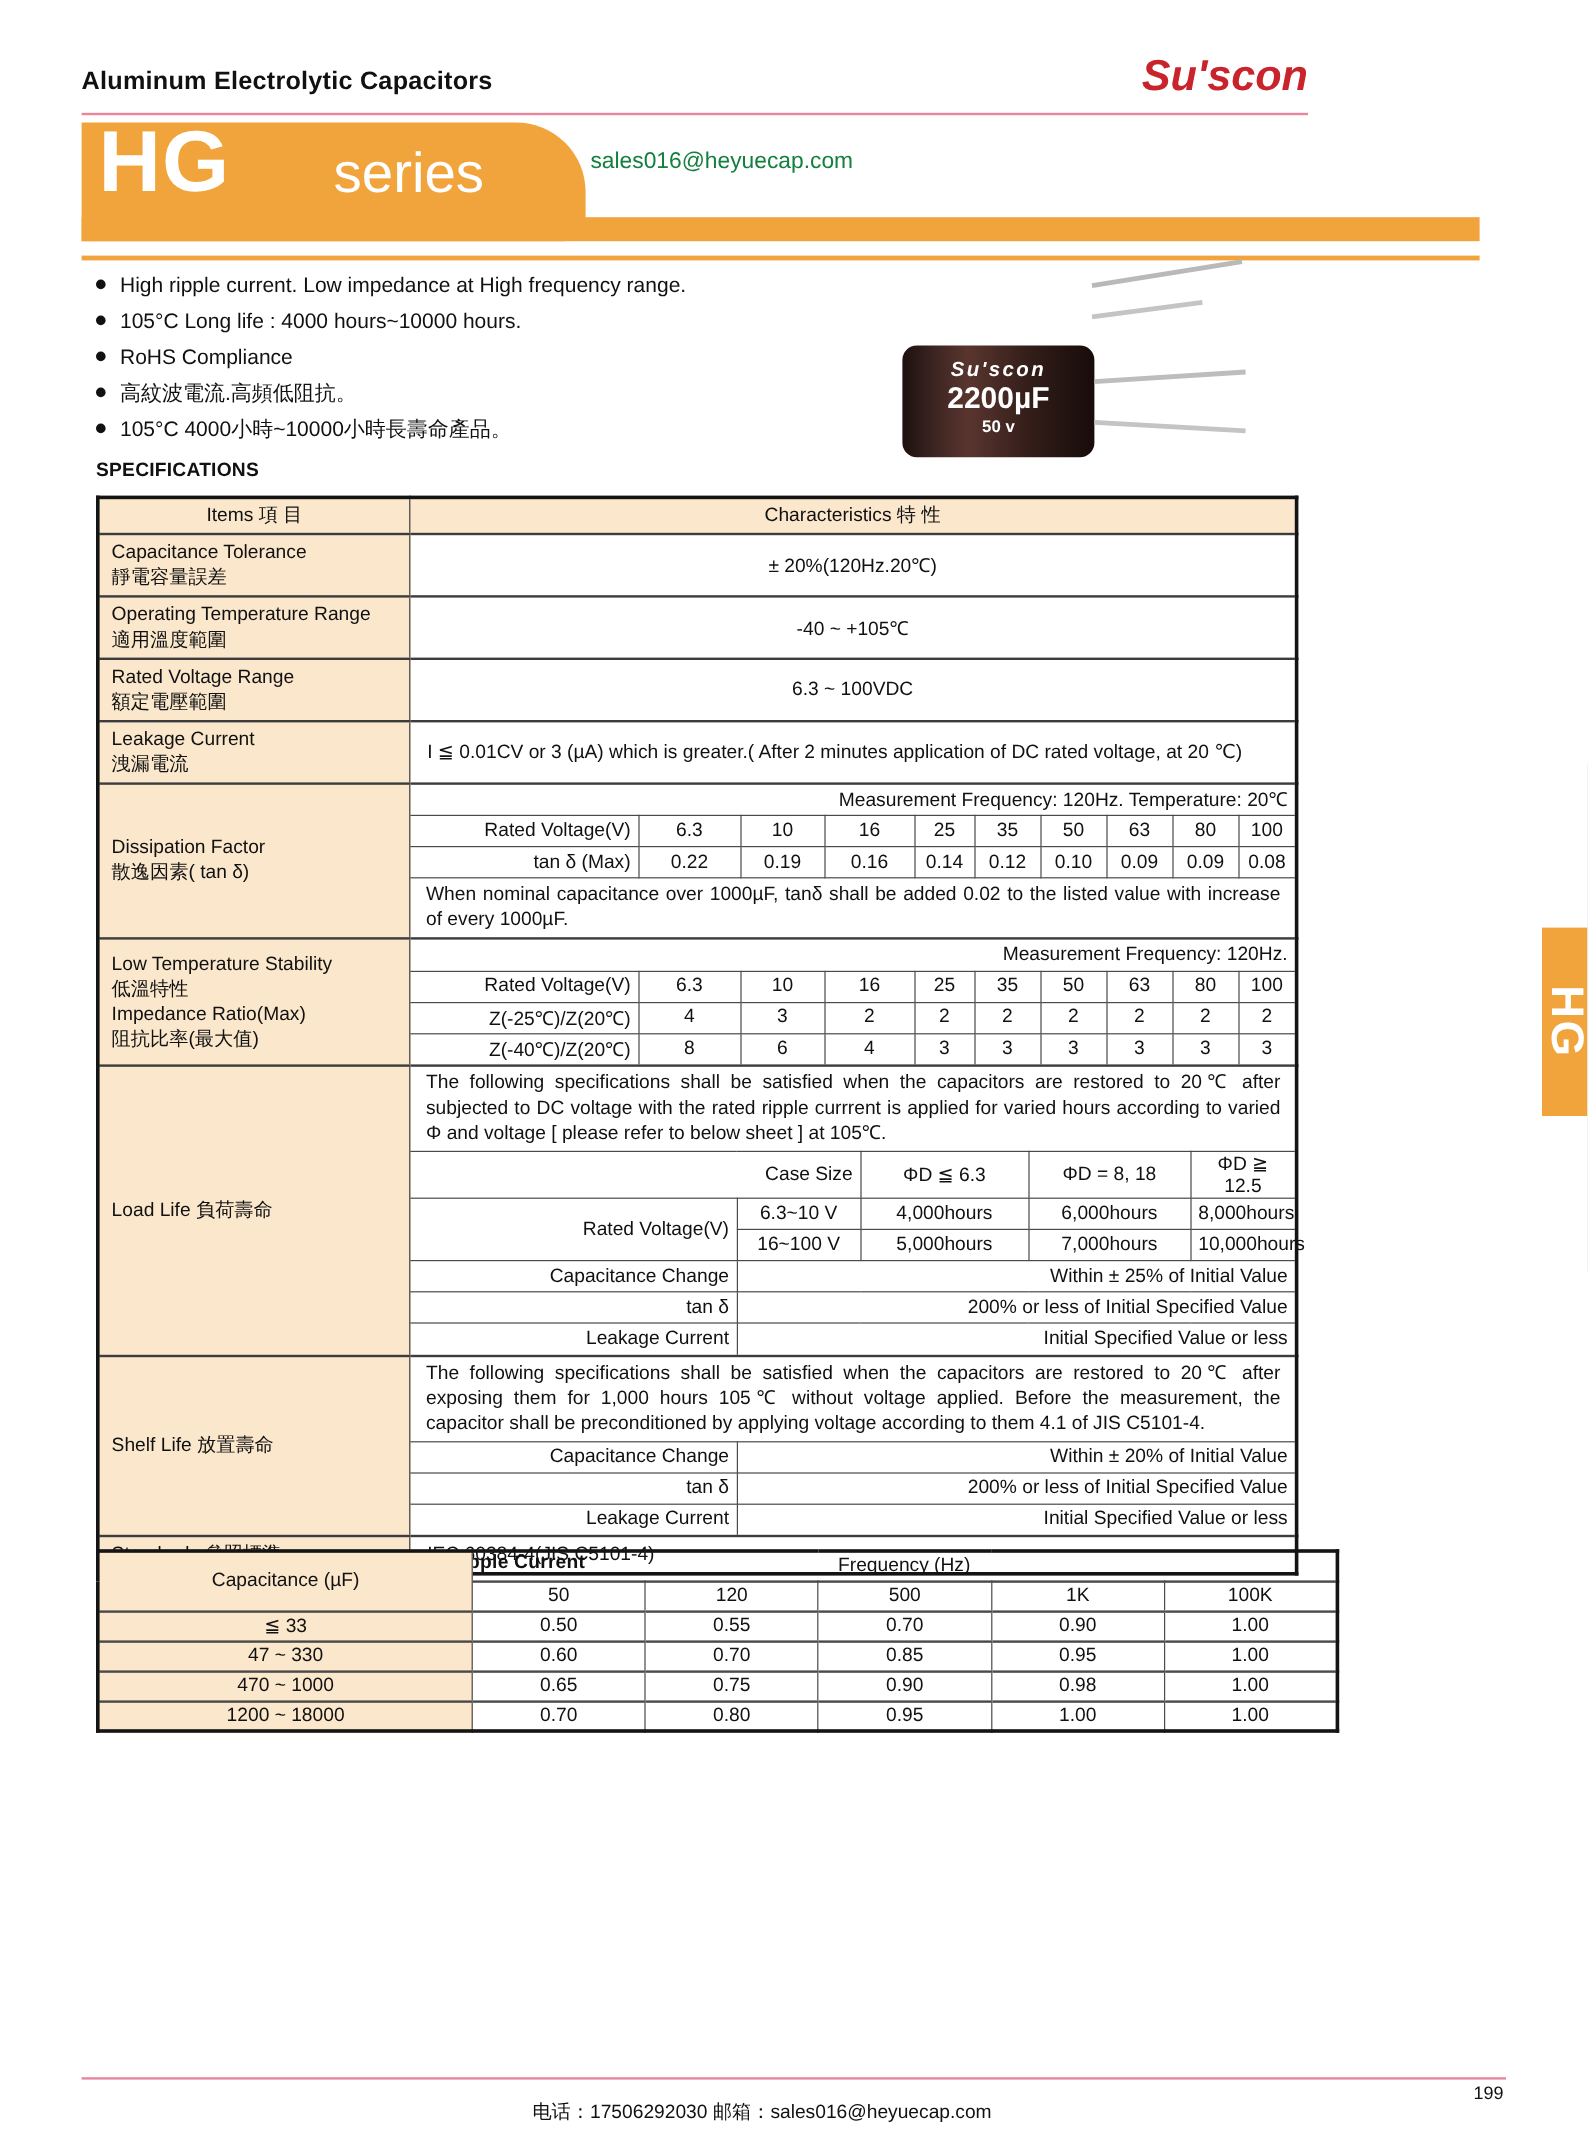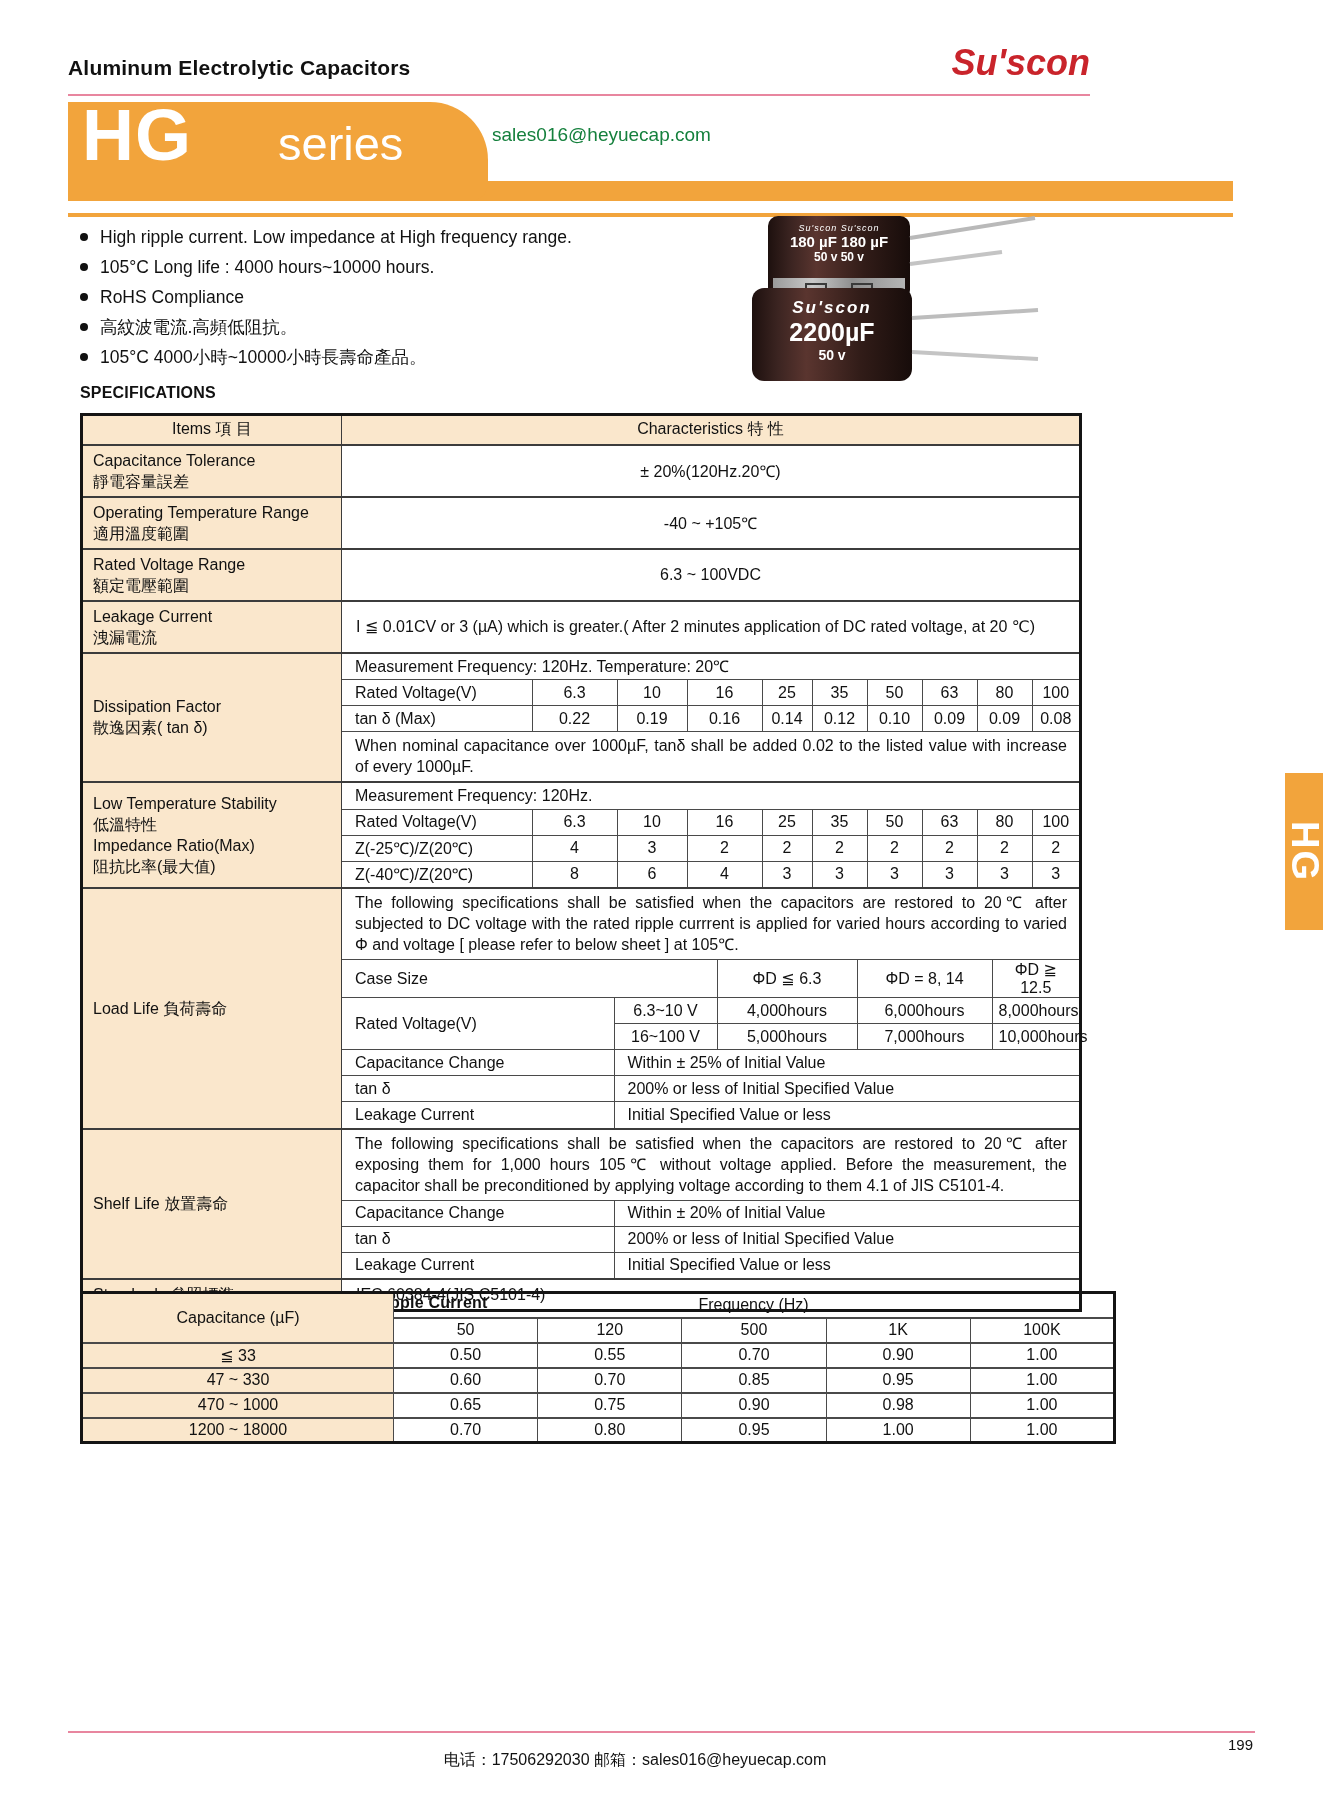--- a/index.html
+++ b/index.html
@@ -61,21 +61,21 @@
   td.val-left { padding-left:14px; height:46px; }
   td.host { padding:0; vertical-align:top; }
 
   
   .sub { width:100%; border-collapse:collapse; table-layout:fixed; }
   .sub td { border:1px solid #4a4a4a; height:26px; font-size:16px; text-align:center; padding:0 6px; }
   .sub tr:first-child td { border-top:none; }
   .sub tr:last-child td { border-bottom:none; }
   .sub td:first-child { border-left:none; }
   .sub td:last-child { border-right:none; }
-  .sub td.l { text-align:left; padding-left:13px; }
+  .sub td.l { text-align:right; padding-left:2px; }
   .sub td.para { text-align:justify; line-height:21px; padding:3px 12px 4px 13px; }
 
   
   .side-tab { position:absolute; left:1285px; top:773px; width:38px; height:157px; background:#F2A43C;
               display:flex; align-items:center; justify-content:center; }
   .side-tab span { transform:rotate(90deg); font-size:38px; font-weight:bold; color:#fff; letter-spacing:2px; }
 
   
   .freq-table { position:absolute; left:80px; top:1291px; width:1036px; border:3px solid #141414; table-layout:fixed; }
   .freq-table td, .freq-table th { border:1px solid #4a4a4a; border-top-width:2px; border-bottom-width:2px;
@@ -108,26 +108,20 @@
 
   <ul class="features">
     <li><span class="dot"></span><span>High ripple current. Low impedance at High frequency range.</span></li>
     <li><span class="dot"></span><span>105°C Long life : 4000 hours~10000 hours.</span></li>
     <li><span class="dot"></span><span>RoHS Compliance</span></li>
     <li><span class="dot"></span><span>高紋波電流.高頻低阻抗。</span></li>
     <li><span class="dot"></span><span>105°C 4000小時~10000小時長壽命產品。</span></li>
   </ul>
 
   <div class="caps">
-    <div class="cap cap-small">
-      <div class="l1">Su'scon  Su'scon</div>
-      <div class="l2">180 µF  180 µF</div>
-      <div class="l3">50 v   50 v</div>
-      <div class="band"><i></i><i></i></div>
-    </div>
     <div class="cap cap-large">
       <div class="l1">Su'scon</div>
       <div class="l2">2200µF</div>
       <div class="l3">50 v</div>
     </div>
     <svg class="cap-leads" width="300" height="175" viewBox="0 0 300 175">
       <line x1="170" y1="32" x2="295" y2="12" stroke="#b9b9b9" stroke-width="4"></line>
       <line x1="170" y1="58" x2="262" y2="46" stroke="#c4c4c4" stroke-width="4"></line>
       <line x1="172" y1="112" x2="298" y2="104" stroke="#bdbdbd" stroke-width="4"></line>
       <line x1="172" y1="146" x2="298" y2="153" stroke="#c4c4c4" stroke-width="4"></line>
@@ -296,21 +290,21 @@
                 <col style="width:135px">
                 <col>
               </colgroup>
             <tbody>
               <tr>
                   <td colspan="5" class="para" style="height:63px">The following specifications shall be satisfied when the capacitors are restored to 20℃ after subjected to DC voltage with the rated ripple currrent is applied for varied hours according to varied Φ and voltage [ please refer to below sheet ] at 105℃.</td>
                 </tr>
               <tr>
                 <td colspan="2" class="l">Case Size</td>
                 <td>ΦD ≦ 6.3</td>
-                <td>ΦD = 8, 14</td>
+                <td>ΦD = 8, 18</td>
                 <td>ΦD ≧ 12.5</td>
               </tr>
               <tr>
                 <td rowspan="2" class="l">Rated Voltage(V)</td>
                 <td>6.3~10 V</td>
                 <td>4,000hours</td>
                 <td>6,000hours</td>
                 <td>8,000hours</td>
               </tr>
               <tr>

